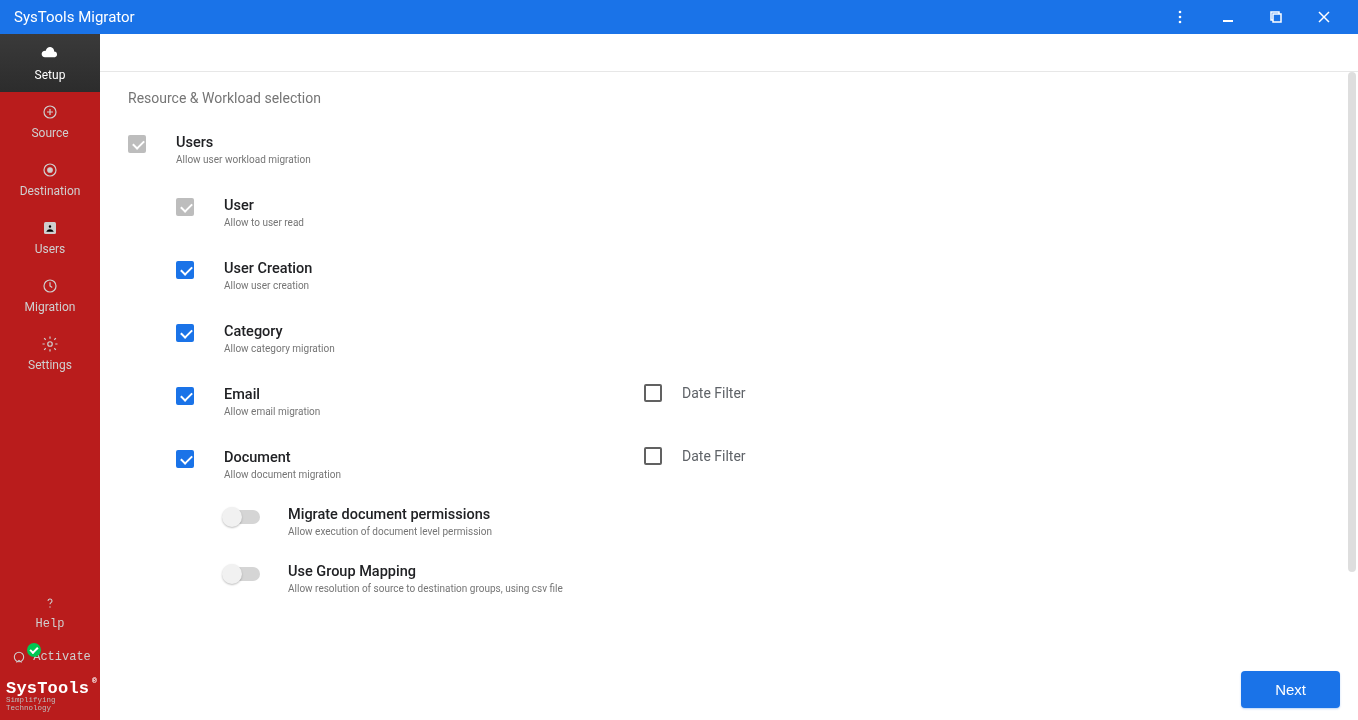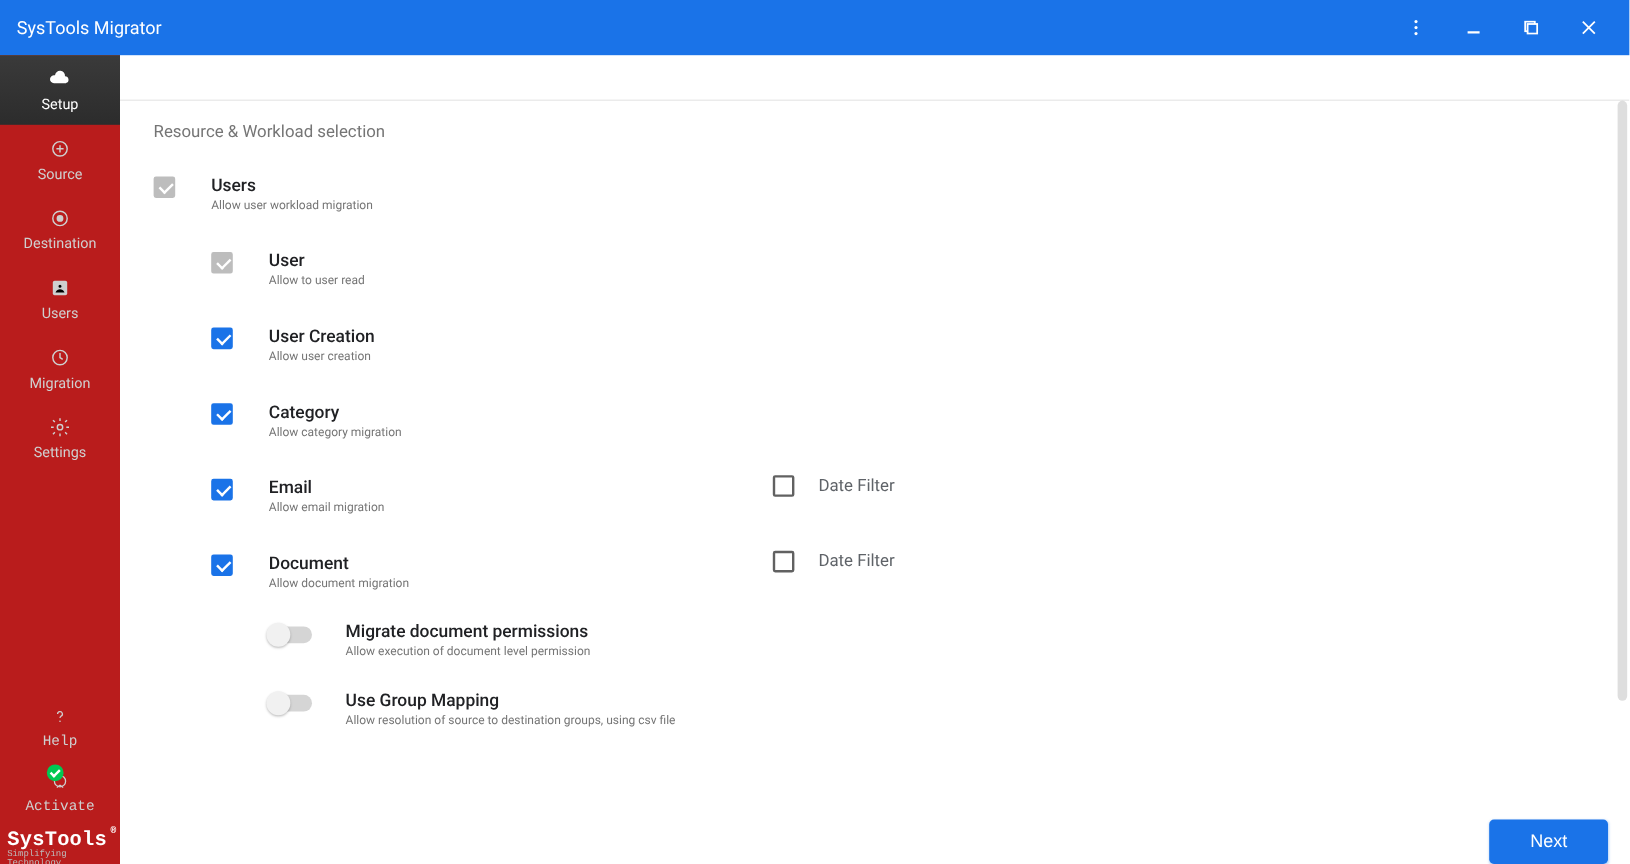--- a/index.html
+++ b/index.html
@@ -6,21 +6,21 @@
   body {
     font-family: -apple-system, BlinkMacSystemFont, "Segoe UI", Roboto, Arial, sans-serif;
     background: #fff;
     width: 1358px;
     height: 720px;
     overflow: hidden;
     position: relative;
   }
   
   .titlebar {
-    height: 46px;
+    height: 34px;
     background: #1a73e8;
     color: #fff;
     display: flex;
     align-items: center;
     padding: 0 10px 0 14px;
     font-size: 15px;
   }
   .titlebar .title { flex: 1; }
   .titlebar .win-controls { display: flex; align-items: center; }
   .titlebar .win-btn {
@@ -52,21 +52,21 @@
     background: linear-gradient(180deg, #3a3a3a 0%, #2c2c2c 100%);
     color: #fff;
   }
   .nav-item .nav-label { font-size: 12px; }
   .nav-icon { width: 20px; height: 20px; display:flex; align-items:center; justify-content:center; }
   .nav-icon svg { stroke: currentColor; fill: none; stroke-width: 1.6; }
   .nav-spacer { flex: 1; }
   .nav-footer { display:flex; flex-direction:column; align-items:center; padding-bottom: 2px; gap:4px;font-family:Liberation Mono, monospace; }
   .nav-footer .nav-item { padding: 6px 0; }
 
-  .activate-wrap { position: relative; display:flex; flex-direction:column; align-items:center; }
+  .activate-wrap { position: relative; display:flex; flex-direction:row; align-items:center; }
   .green-dot {
     position: absolute;
     width: 14px; height: 14px; border-radius: 50%;
     background: #00c853; left: 18px; top: 2px;
     display:flex;align-items:center;justify-content:center;
   }
   .green-dot::after {
     content:""; display:block; width:6px;height:3px;border-left:2px solid #fff;border-bottom:2px solid #fff;
     transform: rotate(-45deg); margin-top:-2px;
   }

